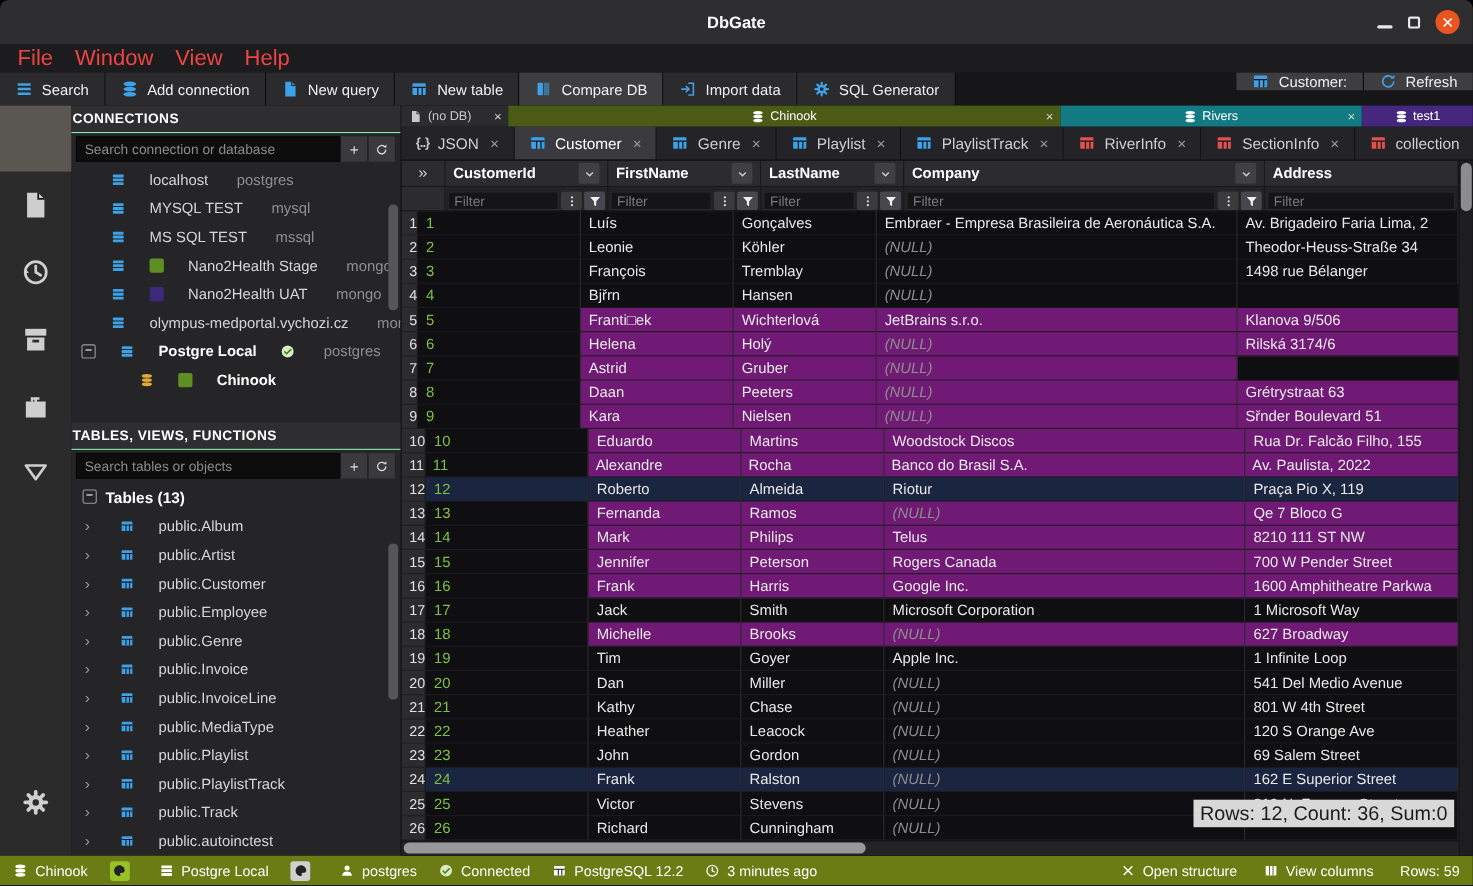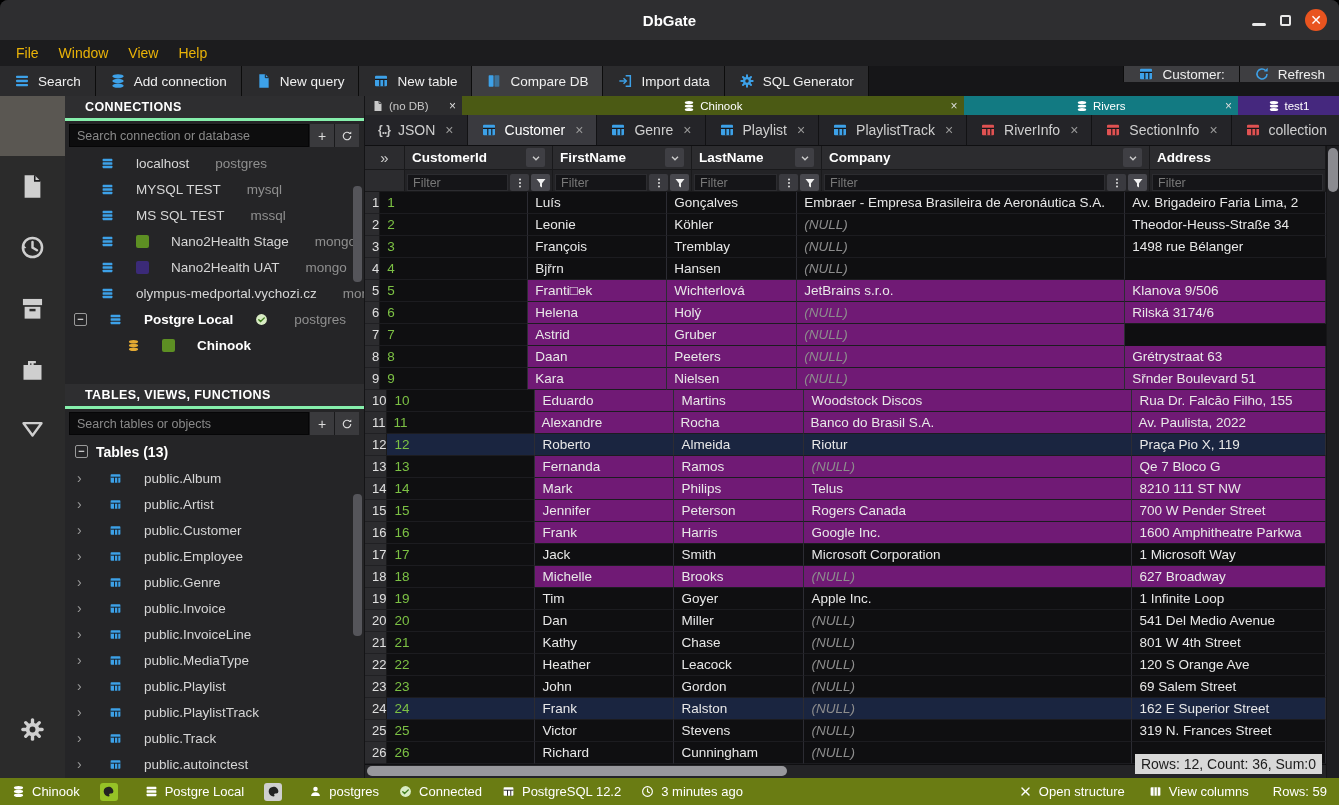--- a/index.html
+++ b/index.html
@@ -17,43 +17,43 @@
   .titlebar{height:40px;background:#2e2e30;display:flex;align-items:center;position:relative;flex:none;}
   .title{position:absolute;left:0;right:0;text-align:center;font-weight:bold;font-size:15px;color:#fff;}
   .winbtns{margin-left:auto;display:flex;align-items:center;gap:14px;padding-right:12px;z-index:2;}
   .minbtn{width:14px;height:3px;background:#e8e8e8;border-radius:2px;margin-top:8px;}
   .maxbtn{width:11px;height:11px;border:2px solid #e8e8e8;border-radius:2px;}
   .closebtn{width:22px;height:22px;border-radius:50%;background:#e9541f;color:#fff;display:flex;
     align-items:center;justify-content:center;font-size:14px;line-height:1;}
 
   
   .menubar{height:26px;background:#1c1c1e;display:flex;align-items:center;padding-left:6px;flex:none;}
-  .menuitem{padding:0 10px;font-size:14px;color:#eab308;}
+  .menuitem{padding:0 10px;font-size:20px;color:#ef4444;}
 
   
   .toolbar{height:30px;background:#161618;display:flex;align-items:stretch;flex:none;}
   .tbtn{display:flex;align-items:center;gap:8px;padding:0 14px;background:#2b2b2d;
     border-right:1px solid #0c0c0c;font-size:13.5px;color:#efefef;white-space:nowrap;}
   .tbtn.emph{background:#3e3e41;}
   .tbtn .i{color:#3da1e8;}
   .tb-right{margin-left:auto;display:flex;align-items:flex-start;}
   .tb-right .tbtn{border-left:1px solid #0c0c0c;border-right:none;}
 
   .main{flex:1;display:flex;min-height:0;}
 
   
   .iconbar{width:65px;background:#2b2b2b;display:flex;flex-direction:column;align-items:center;flex:none;}
   .islot{width:100%;height:61px;display:flex;align-items:center;justify-content:center;color:#cfcfcf;}
   .islot.active{background:#5a5752;color:#fff;height:60px;}
   .islot.bottom{margin-top:auto;margin-bottom:18px;}
 
   
   .leftpanel{width:300px;background:#252527;display:flex;flex-direction:column;border-right:1px solid #141416;flex:none;}
-  .sec-title{height:25px;background:#2e2e30;border-bottom:3px solid #86efac;display:flex;align-items:center;
-    padding-left:20px;font-size:12.5px;font-weight:bold;color:#fff;letter-spacing:.4px;flex:none;}
+  .sec-title{height:25px;background:#2e2e30;border-bottom:1px solid #86efac;display:flex;align-items:center;
+    padding-left:1px;font-size:12.5px;font-weight:bold;color:#fff;letter-spacing:.4px;flex:none;}
   .searchrow{display:flex;align-items:center;margin:3px 5px 3px 4px;height:23px;flex:none;}
   .searchrow input{flex:1;height:23px;background:#0d0d0e;border:1px solid #060607;color:#ddd;
     font-size:12.5px;padding:0 7px;font-family:"Liberation Sans",sans-serif;min-width:0;}
   .searchrow input::placeholder{color:#8a8a8a;}
   .sqbtn{width:25px;height:23px;background:#3a3a3d;border-left:1px solid #1a1a1c;display:flex;
     align-items:center;justify-content:center;color:#ddd;font-size:14px;}
   .treewrap{position:relative;overflow:hidden;}
   .conn-tree{height:234px;}
   .tbl-tree{flex:1;}
   .trow{height:26px;display:flex;align-items:center;gap:22px;padding-left:36px;font-size:13.5px;color:#d6d6d6;white-space:nowrap;}
@@ -114,21 +114,21 @@
   .w-ad{flex:1;min-width:0;}
   .grow{height:22px;}
   .rn{background:#2c2c2f;color:#e0e0e0;font-size:13px;display:flex;align-items:center;padding-left:7px;
     border-right:1px solid #19191b;border-bottom:1px solid #202023;}
   .c{display:flex;align-items:center;padding:0 7px;font-size:13.5px;color:#e8e8e8;white-space:nowrap;
     overflow:hidden;border-right:1px solid #2c2c33;border-bottom:1px solid #1c1c20;}
   .c.idv{color:#7cc144;}
   .c .nullv{color:#8d8d8d;font-style:italic;}
   .grow.sel .c:not(.w-id){background:#701a75;}
   .grow.cur .c{background:#1a2540;}
-  .badge{position:absolute;right:17px;bottom:4px;background:#d8d8d8;color:#1c1c1c;font-size:14px;
+  .badge{position:absolute;right:17px;bottom:26px;background:#d8d8d8;color:#1c1c1c;font-size:18px;
     padding:2px 6px;z-index:5;}
   .gvsb{position:absolute;top:0;right:0;width:13px;height:100%;background:#1e1e21;border-left:1px solid #151517;}
   .gvsb .thumb{position:absolute;top:2px;left:1px;width:10px;height:44px;background:#8b8b90;border-radius:5px;}
   .ghsb{position:absolute;left:0;bottom:0;height:13px;width:calc(100% - 13px);background:#242427;}
   .ghsb .thumb{position:absolute;left:2px;top:1px;height:10px;width:420px;background:#98989c;border-radius:5px;}
 
   
   .statusbar{height:27px;background:#6a7c13;display:flex;align-items:center;color:#fff;
     font-size:13px;padding:0 12px;gap:20px;flex:none;}
   .sb-item{display:flex;align-items:center;gap:7px;white-space:nowrap;}

